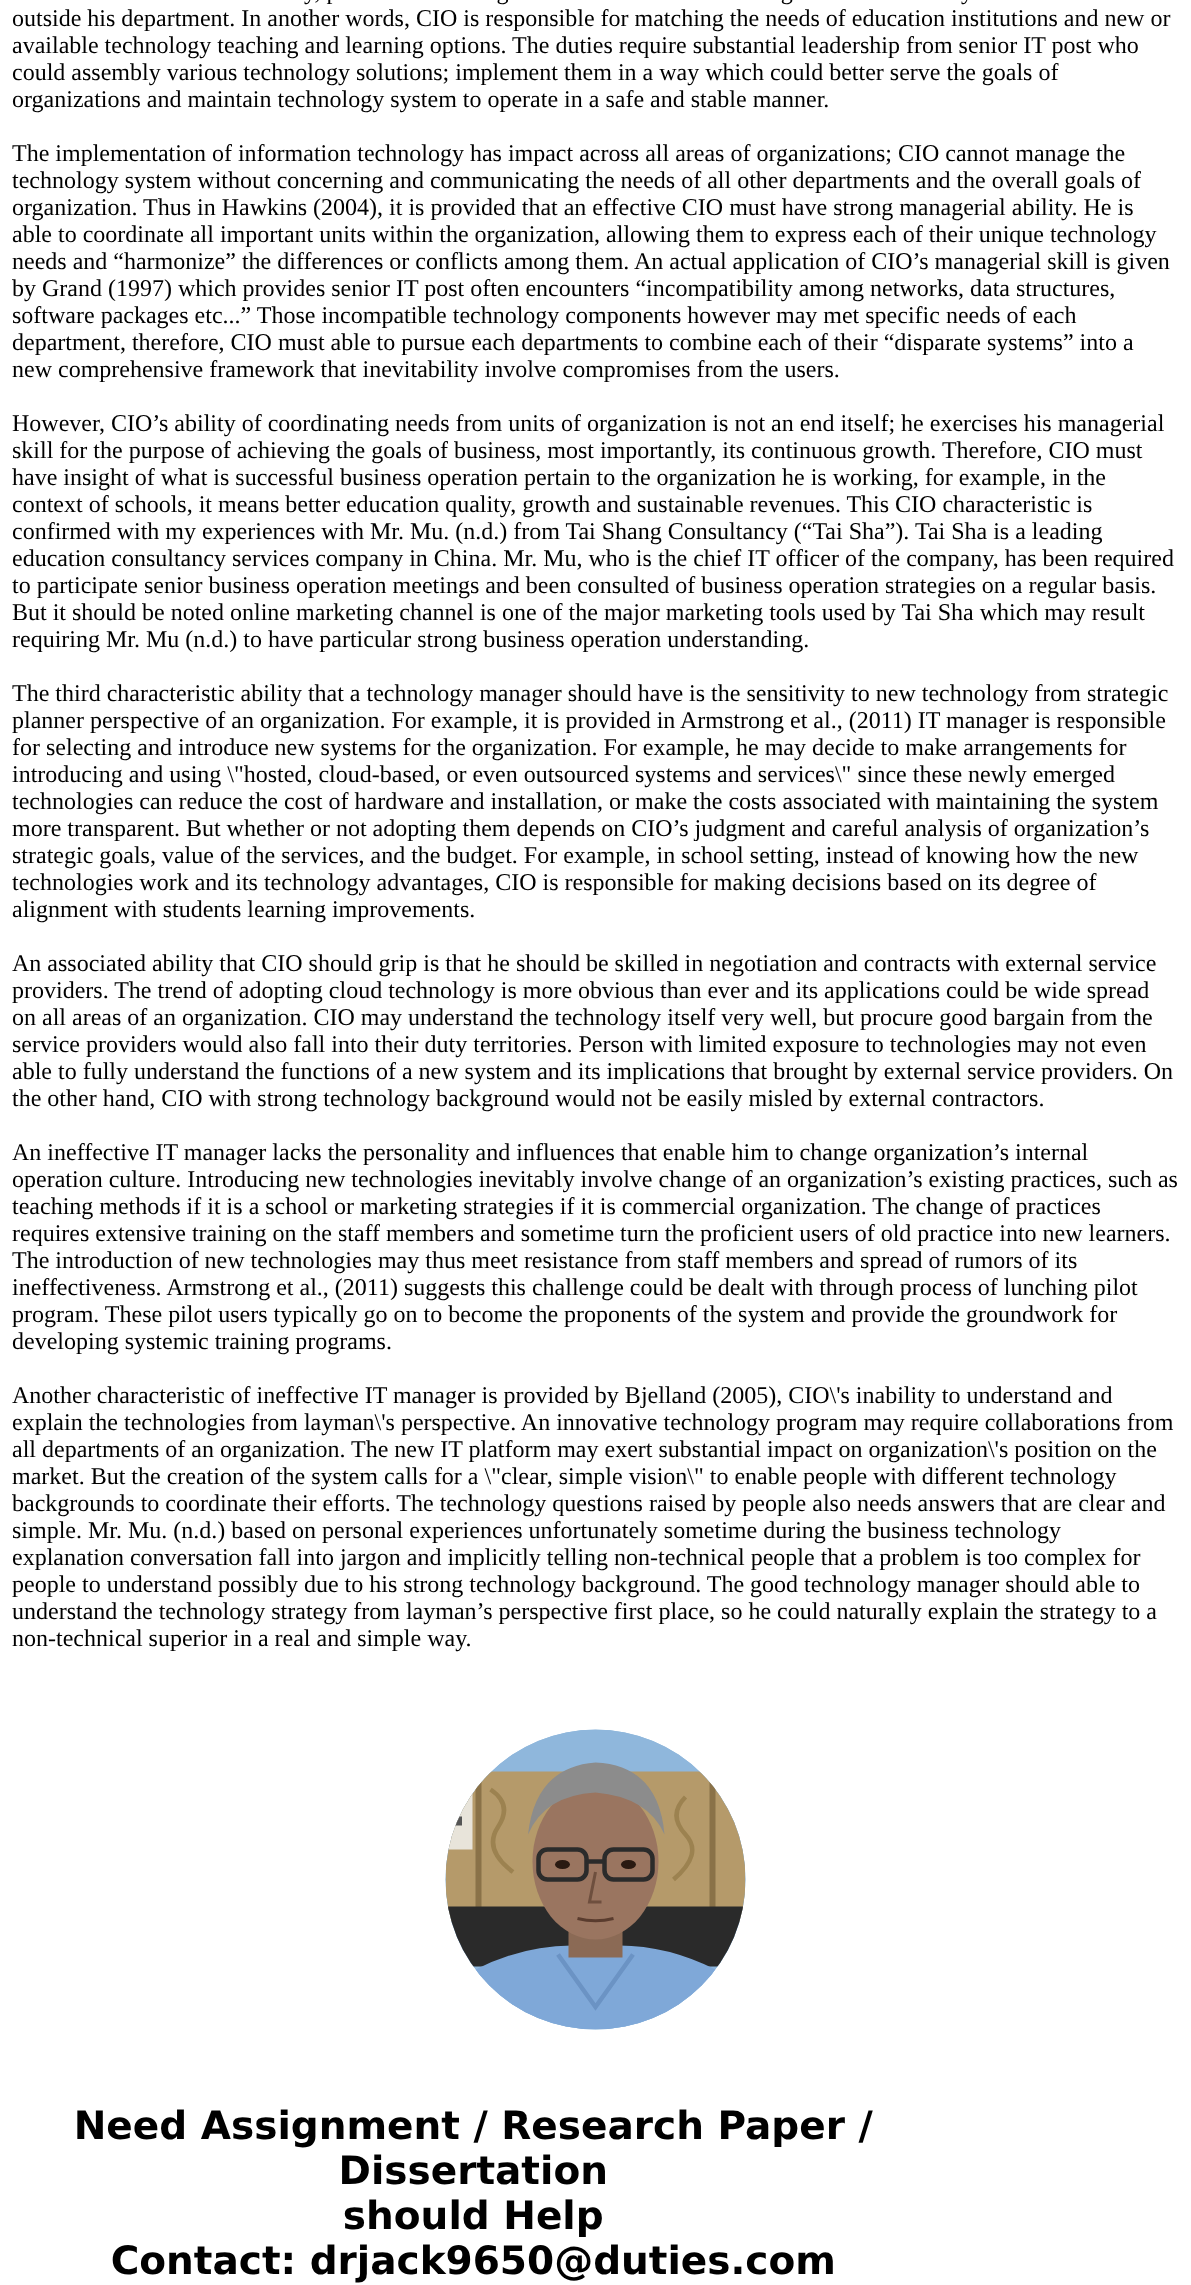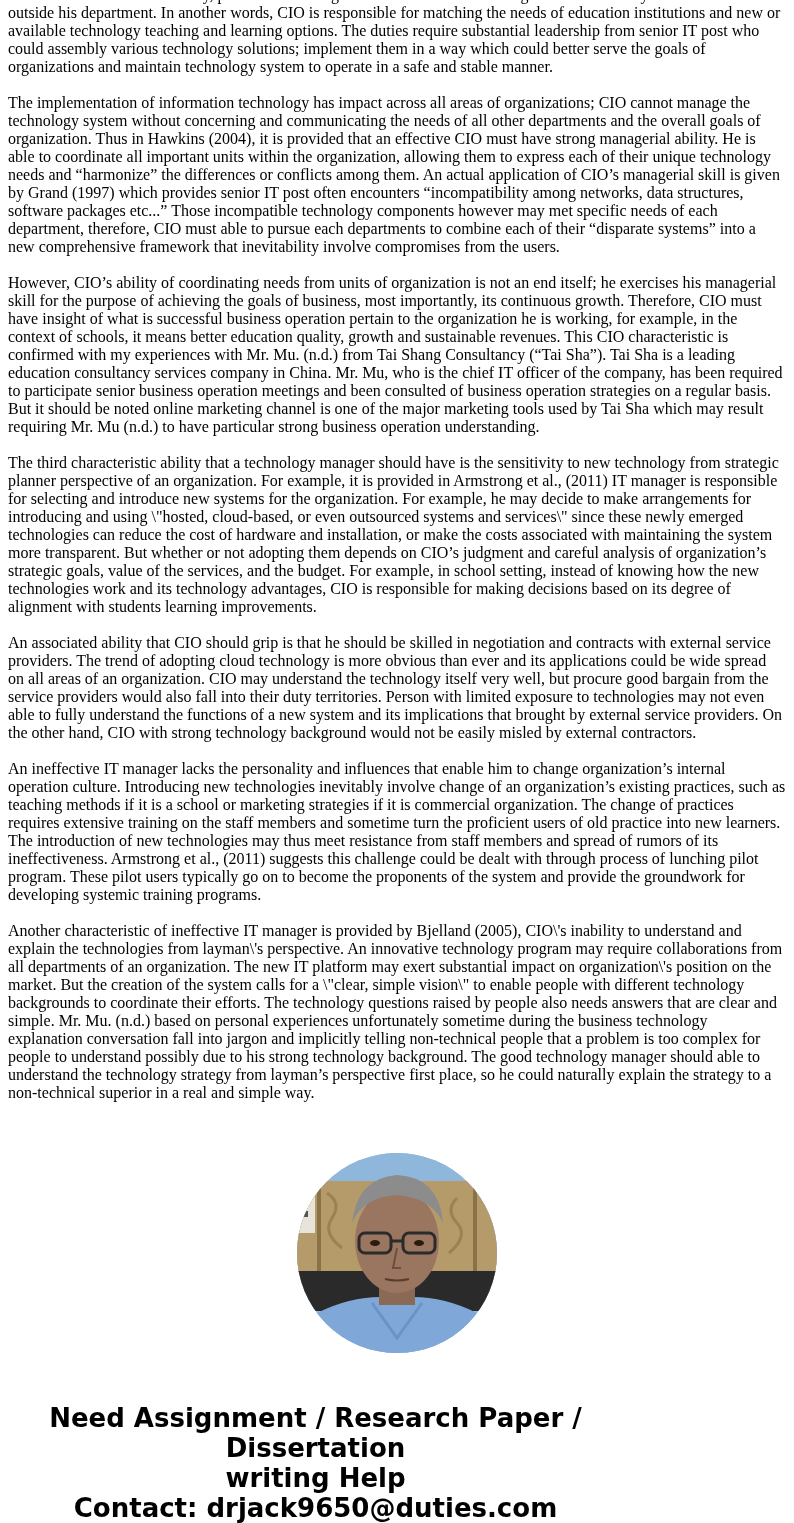--- a/index.html
+++ b/index.html
@@ -95,15 +95,15 @@
     <ellipse cx="78" cy="90" rx="5" ry="3" fill="#2a1a12"></ellipse>
     <ellipse cx="122" cy="90" rx="5" ry="3" fill="#2a1a12"></ellipse>
 
     <path d="M100 95 L96 115 L104 115" stroke="#6e4f3e" stroke-width="2" fill="none"></path>
     <path d="M88 126 Q100 129 112 126" stroke="#5a3c2e" stroke-width="2" fill="none"></path>
   </svg>
 </div>
 
 <div class="cta">
   <div>Need Assignment / Research Paper / Dissertation</div>
-  <div>writing Help</div>
+  <div>should Help</div>
   <div>Contact: drjack9650@duties.com</div>
 </div>
 
 </body></html>

